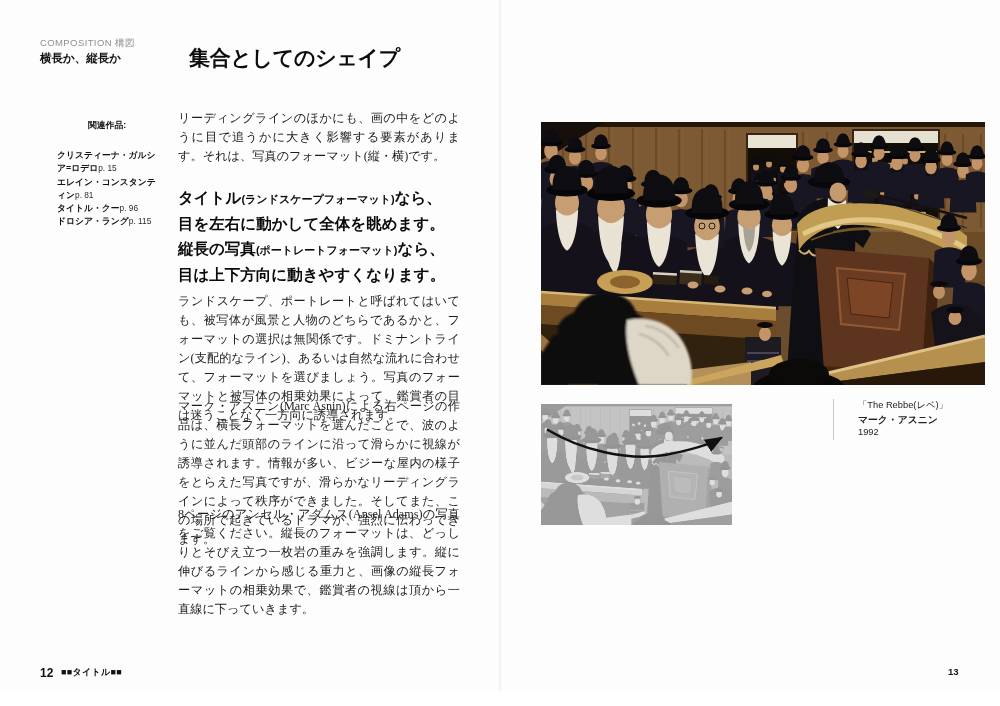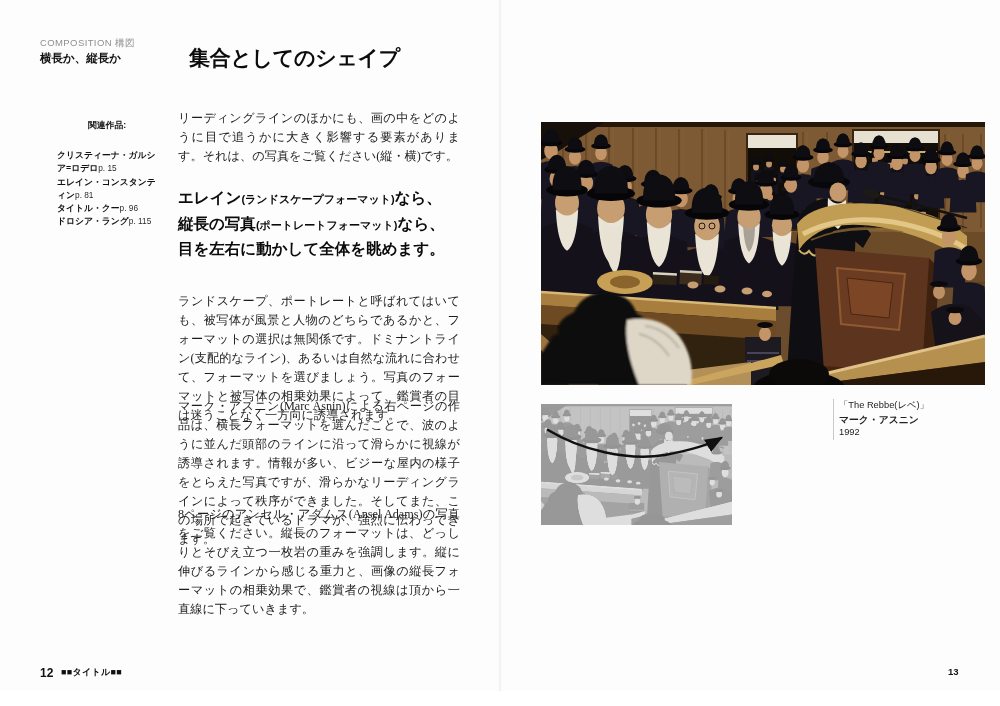--- a/index.html
+++ b/index.html
@@ -35,21 +35,21 @@
   .running{left:61px;top:666px;font-size:9px;font-weight:bold;color:#111;letter-spacing:.3px;}
   .pageno-right{left:948px;top:666px;font-size:9.5px;font-weight:bold;color:#111;}
   
   .photo-main{left:541px;top:122px;width:444px;height:263px;}
   .photo-main svg{display:block;width:100%;height:100%;}
   .photo-small{left:541px;top:404px;width:191px;height:121px;}
   .photo-small svg.scene-copy{display:block;width:100%;height:100%;
     filter:grayscale(1) brightness(1.75) contrast(.55);opacity:.55;}
   .arrow-overlay{position:absolute;left:0;top:0;width:191px;height:121px;}
   
-  .caption{left:833px;top:399px;border-left:1px solid #c9c9c9;padding-left:5px;
+  .caption{left:833px;top:399px;border-left:1px solid #c9c9c9;padding-left:24px;
     font-size:9.3px;line-height:13.5px;color:#222;}
   .caption .artist{font-weight:bold;font-size:9.8px;}
 </style>
 </head>
 <body>
 
 <div class="spread">
 
   <section>
     <div class="abs eyebrow">COMPOSITION 構図</div>
@@ -59,26 +59,27 @@
     <aside class="abs related">
       <div class="related-heading">関連作品:</div>
       <ul>
         <li><span class="rname">クリスティーナ・ガルシア=ロデロ</span><span class="rpage">p. 15</span></li>
         <li><span class="rname">エレイン・コンスタンティン</span><span class="rpage">p. 81</span></li>
         <li><span class="rname">タイトル・クー</span><span class="rpage">p. 96</span></li>
         <li><span class="rname">ドロシア・ラング</span><span class="rpage">p. 115</span></li>
       </ul>
     </aside>
 
-    <p class="abs serif intro">リーディングラインのほかにも、画の中をどのように目で追うかに大きく影響する要素があります。それは、の写真をご覧ください(縦・横)です。</p>
+    <p class="abs serif intro">リーディングラインのほかにも、画の中をどのように目で追うかに大きく影響する要素があります。それは、写真のフォーマット(縦・横)です。</p>
 
     <div class="abs pullquote">
-      <div class="pq-line"><span>エレイン</span><span class="pq-paren">(ランドスケープフォーマット)</span><span>なら、</span></div>
+      <div class="pq-line"><span>タイトル</span><span class="pq-paren">(ランドスケープフォーマット)</span><span>なら、</span></div>
+      <div class="pq-line"><span>目を左右に動かして全体を眺めます。</span><span class="pq-paren"></span><span></span></div>
       <div class="pq-line"><span>縦長の写真</span><span class="pq-paren">(ポートレートフォーマット)</span><span>なら、</span></div>
-      <div class="pq-line"><span>目を左右に動かして全体を眺めます。</span><span class="pq-paren"></span><span></span></div>
+      <div class="pq-line"><span>目は上下方向に動きやすくなります。</span><span class="pq-paren"></span><span></span></div>
     </div>
 
     <p class="abs serif para-a">ランドスケープ、ポートレートと呼ばれてはいても、被写体が風景と人物のどちらであるかと、フォーマットの選択は無関係です。ドミナントライン(支配的なライン)、あるいは自然な流れに合わせて、フォーマットを選びましょう。写真のフォーマットと被写体の相乗効果によって、鑑賞者の目は迷うことなく一方向に誘導されます。</p>
     <p class="abs serif para-b">マーク・アスニン(Marc Asnin)による右ページの作品は、横長フォーマットを選んだことで、波のように並んだ頭部のラインに沿って滑らかに視線が誘導されます。情報が多い、ビジーな屋内の様子をとらえた写真ですが、滑らかなリーディングラインによって秩序ができました。そしてまた、この場所で起きているドラマが、強烈に伝わってきます。</p>
     <p class="abs serif para-c">8ページのアンセル・アダムス(Ansel Adams)の写真をご覧ください。縦長のフォーマットは、どっしりとそびえ立つ一枚岩の重みを強調します。縦に伸びるラインから感じる重力と、画像の縦長フォーマットの相乗効果で、鑑賞者の視線は頂から一直線に下っていきます。</p>
 
     <div class="abs pageno-left">12</div>
     <div class="abs running">■■タイトル■■</div>
   </section>
 

